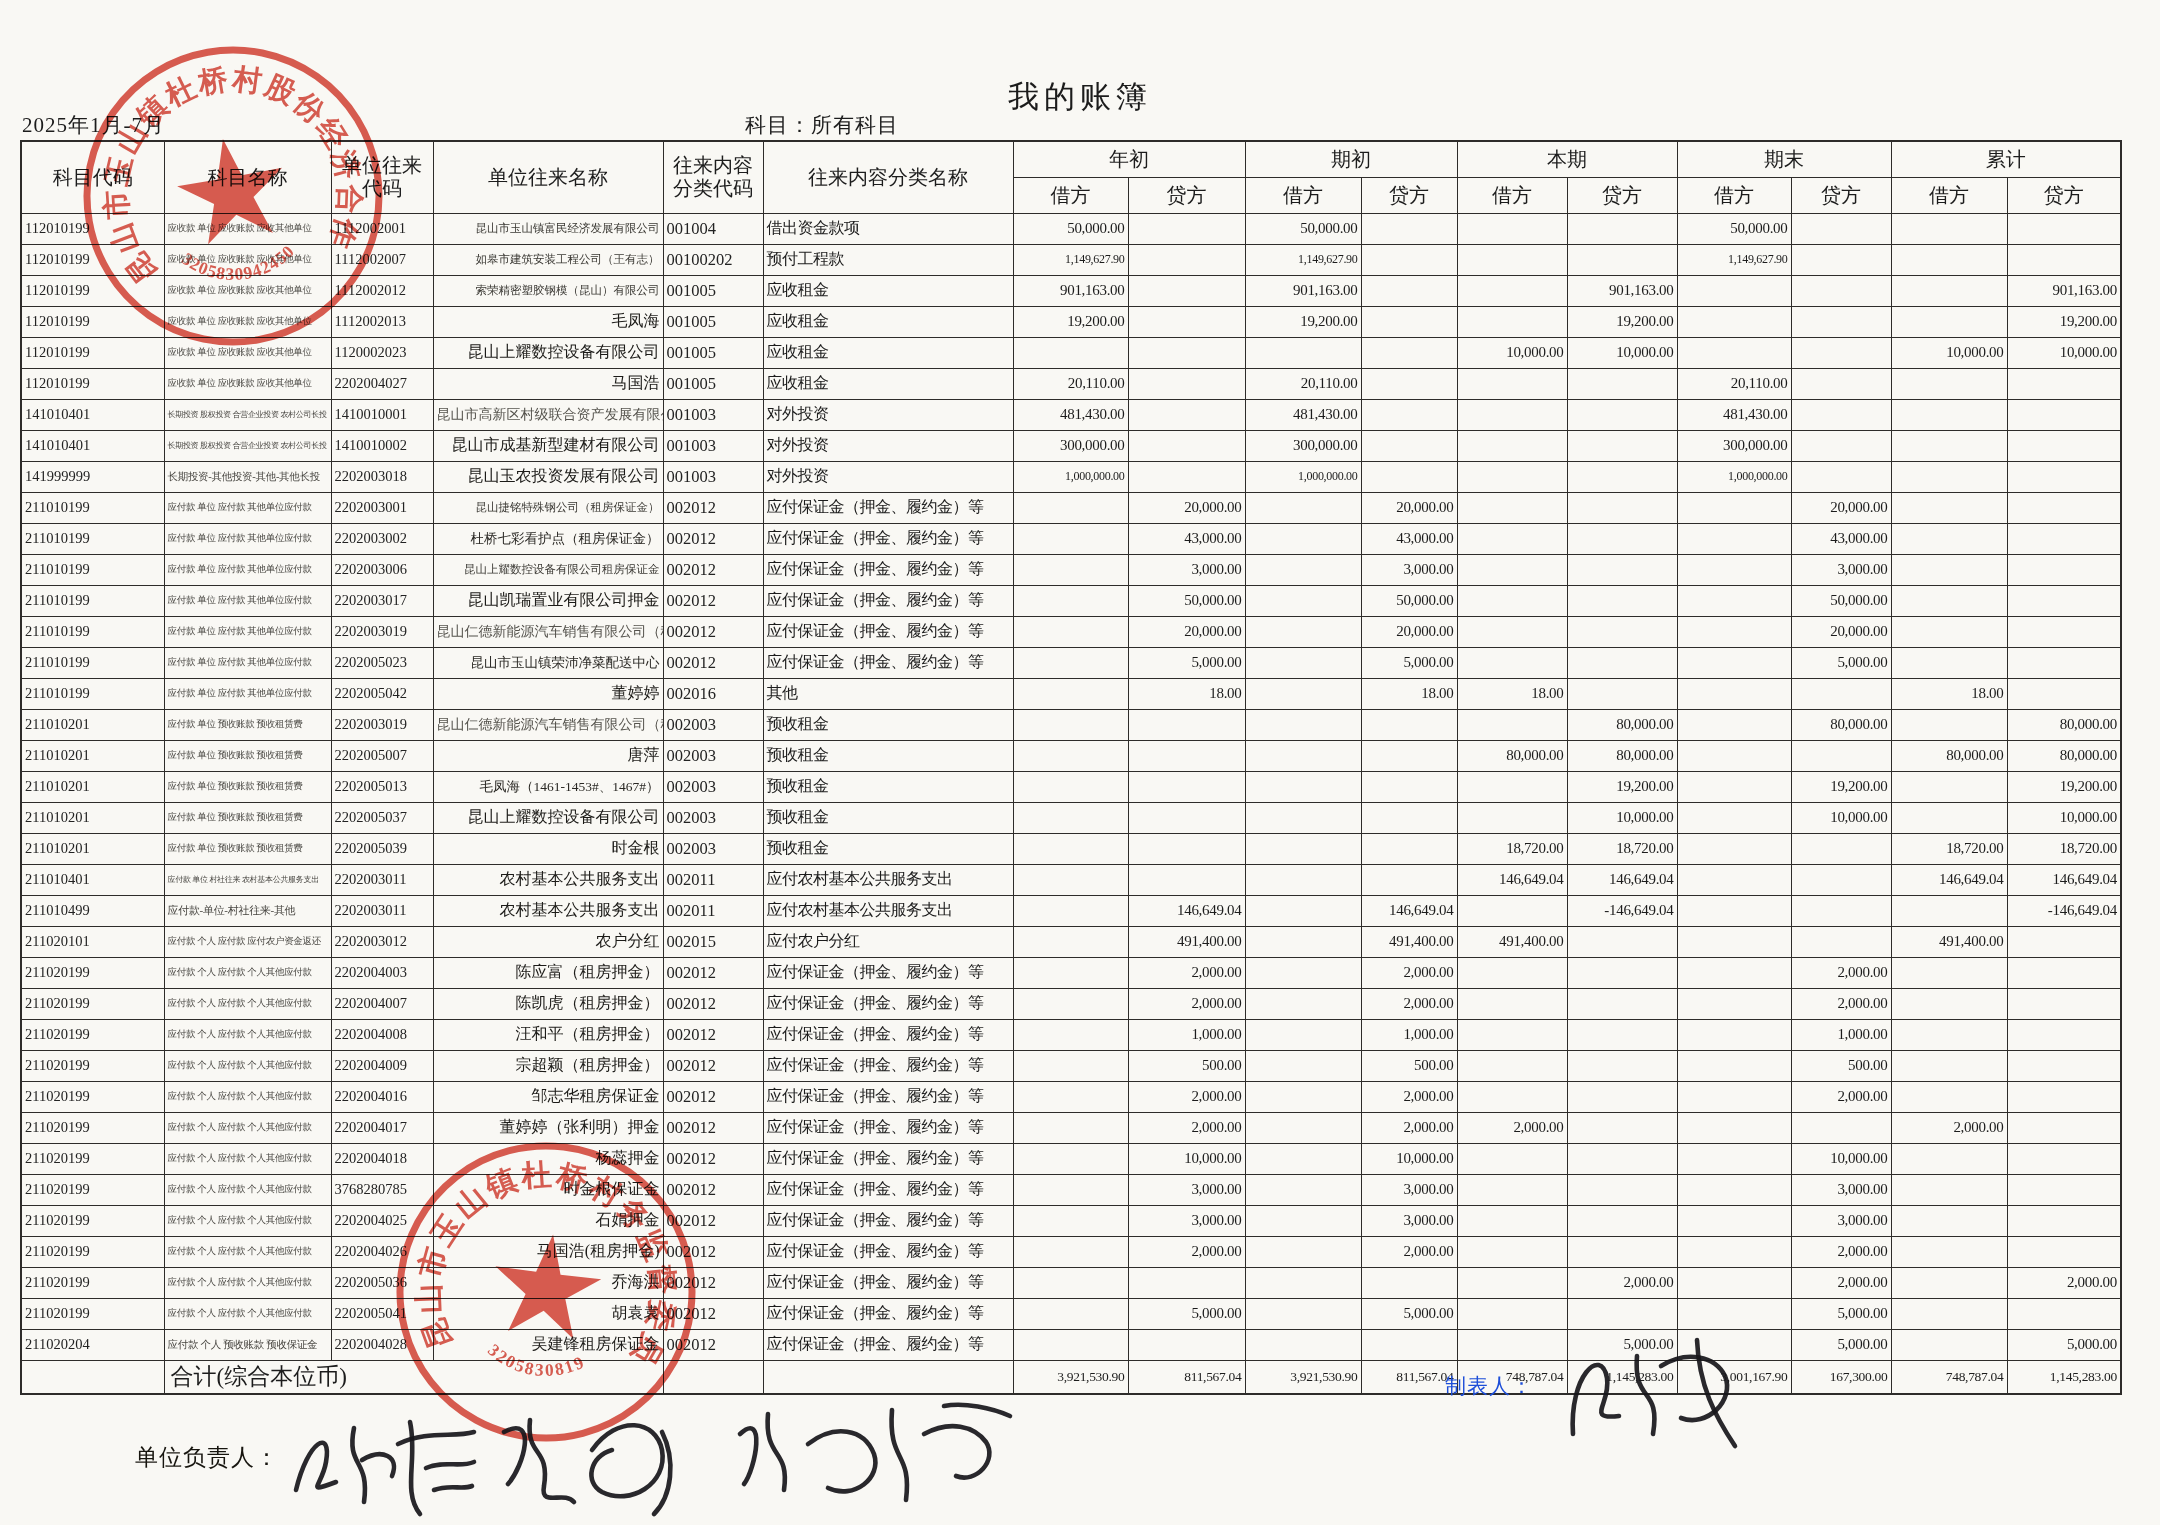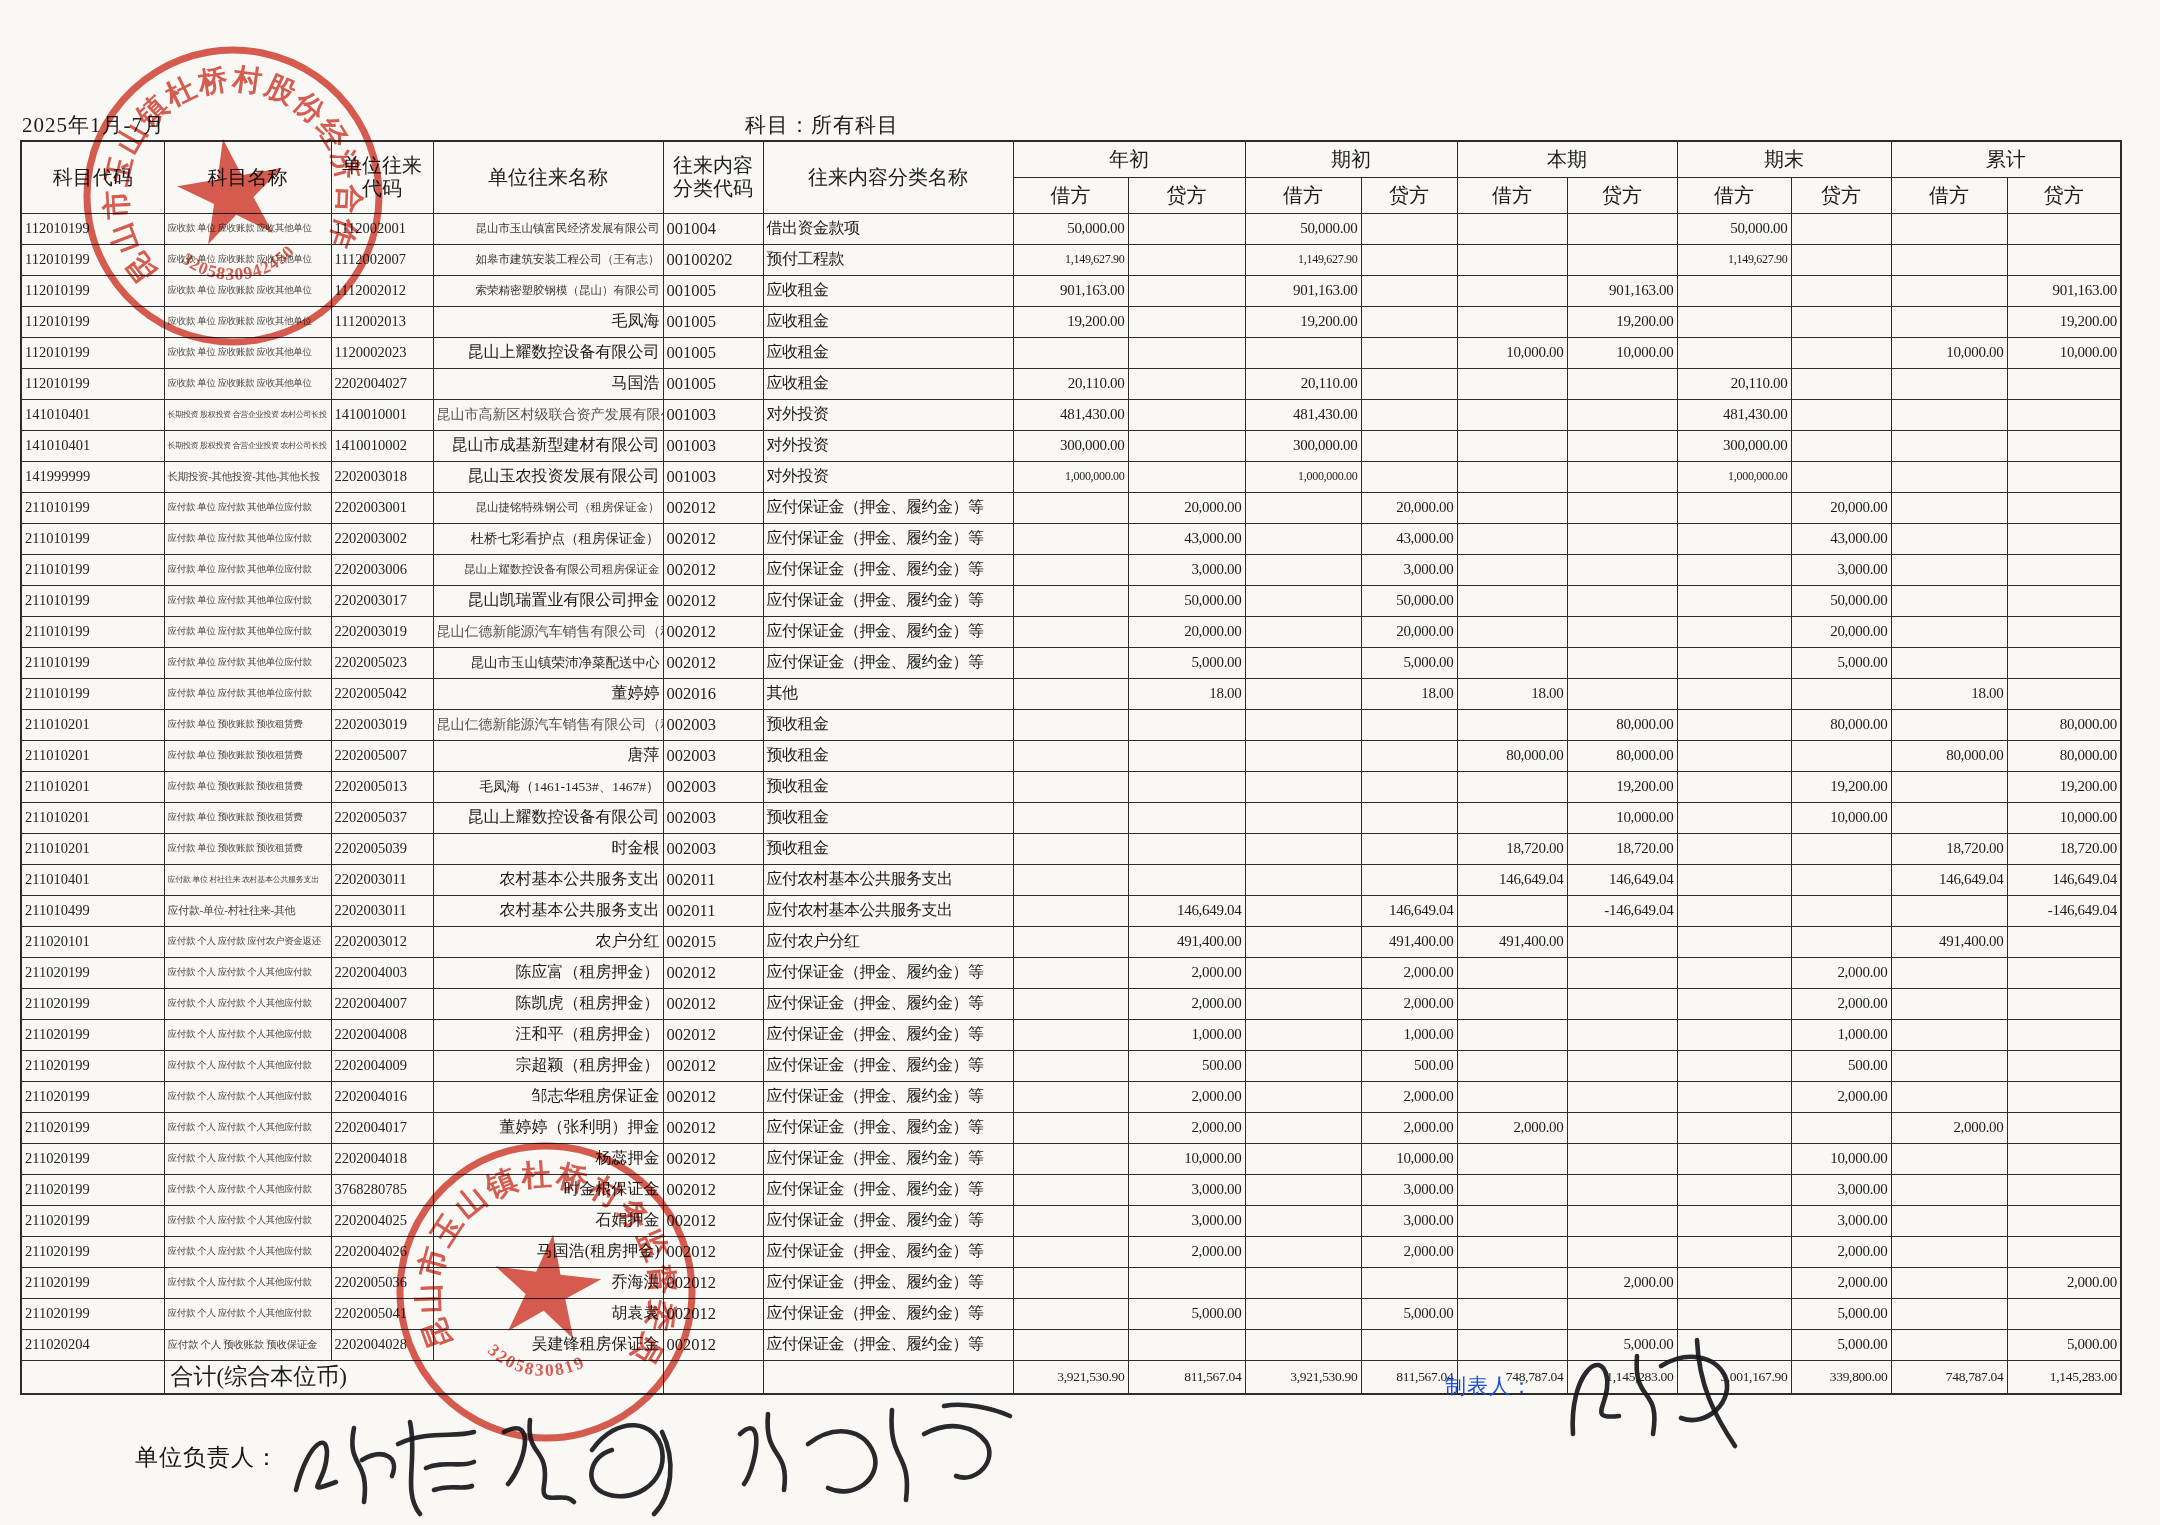--- a/index.html
+++ b/index.html
@@ -42,20 +42,21 @@
   .sig{position:absolute;pointer-events:none;}
   .sig path{fill:none;stroke:#17161a;stroke-width:4.6;stroke-linecap:round;stroke-linejoin:round;opacity:.92;}
   .footer-label{position:absolute;font-size:23px;letter-spacing:1px;color:#17150f;}
   .maker-label{position:absolute;font-size:21px;letter-spacing:1px;color:#1d4ed8;}
 </style>
 </head>
 <body>
 
 <div class="page">
 
+  <div class="title">我的账簿</div>
   <div class="period">2025年1月-7月</div>
   <div class="subject">科目：所有科目</div>
 
   <table class="ledger">
     <colgroup>
       <col style="width:143px">
         <col style="width:167px">
         <col style="width:102px">
       <col style="width:230px">
         <col style="width:100px">
@@ -772,21 +773,21 @@
           <td class="total-label" colspan="3">合计(综合本位币)</td>
           <td class="code ccode"></td>
           <td class="cname"></td>
           <td class="amt amt-s">3,921,530.90</td>
           <td class="amt">811,567.04</td>
           <td class="amt amt-s">3,921,530.90</td>
           <td class="amt">811,567.04</td>
           <td class="amt">748,787.04</td>
           <td class="amt amt-s">1,145,283.00</td>
           <td class="amt amt-s">3,001,167.90</td>
-          <td class="amt">339,800.00</td>
+          <td class="amt">167,300.00</td>
           <td class="amt">748,787.04</td>
           <td class="amt amt-s">1,145,283.00</td>
         </tr>
       </tfoot>
   </table>
 
   <svg class="stamp" style="left:53px;top:16px;" width="360" height="360" viewBox="0 0 360 360">
     <g transform="rotate(-10 180 180)">
       <circle cx="180" cy="180" r="146" fill="none" stroke="#d4392c" stroke-width="7"></circle>
       <path id="tA" fill="none" d="M 95.7 245.9 A 107 107 0 1 1 264.3 245.9"></path>

